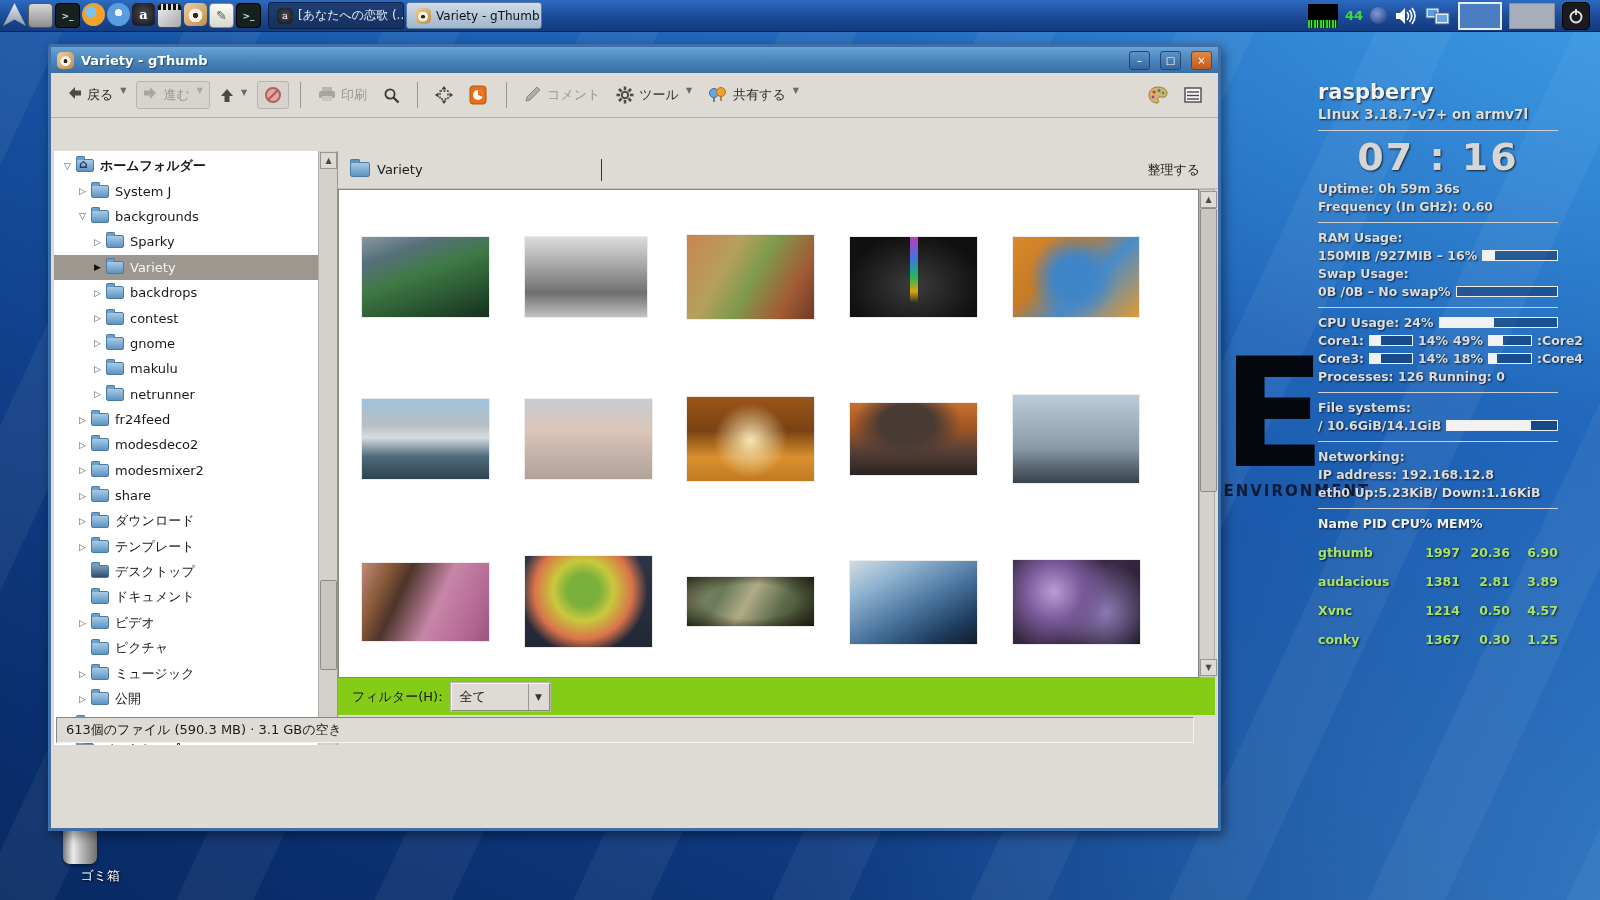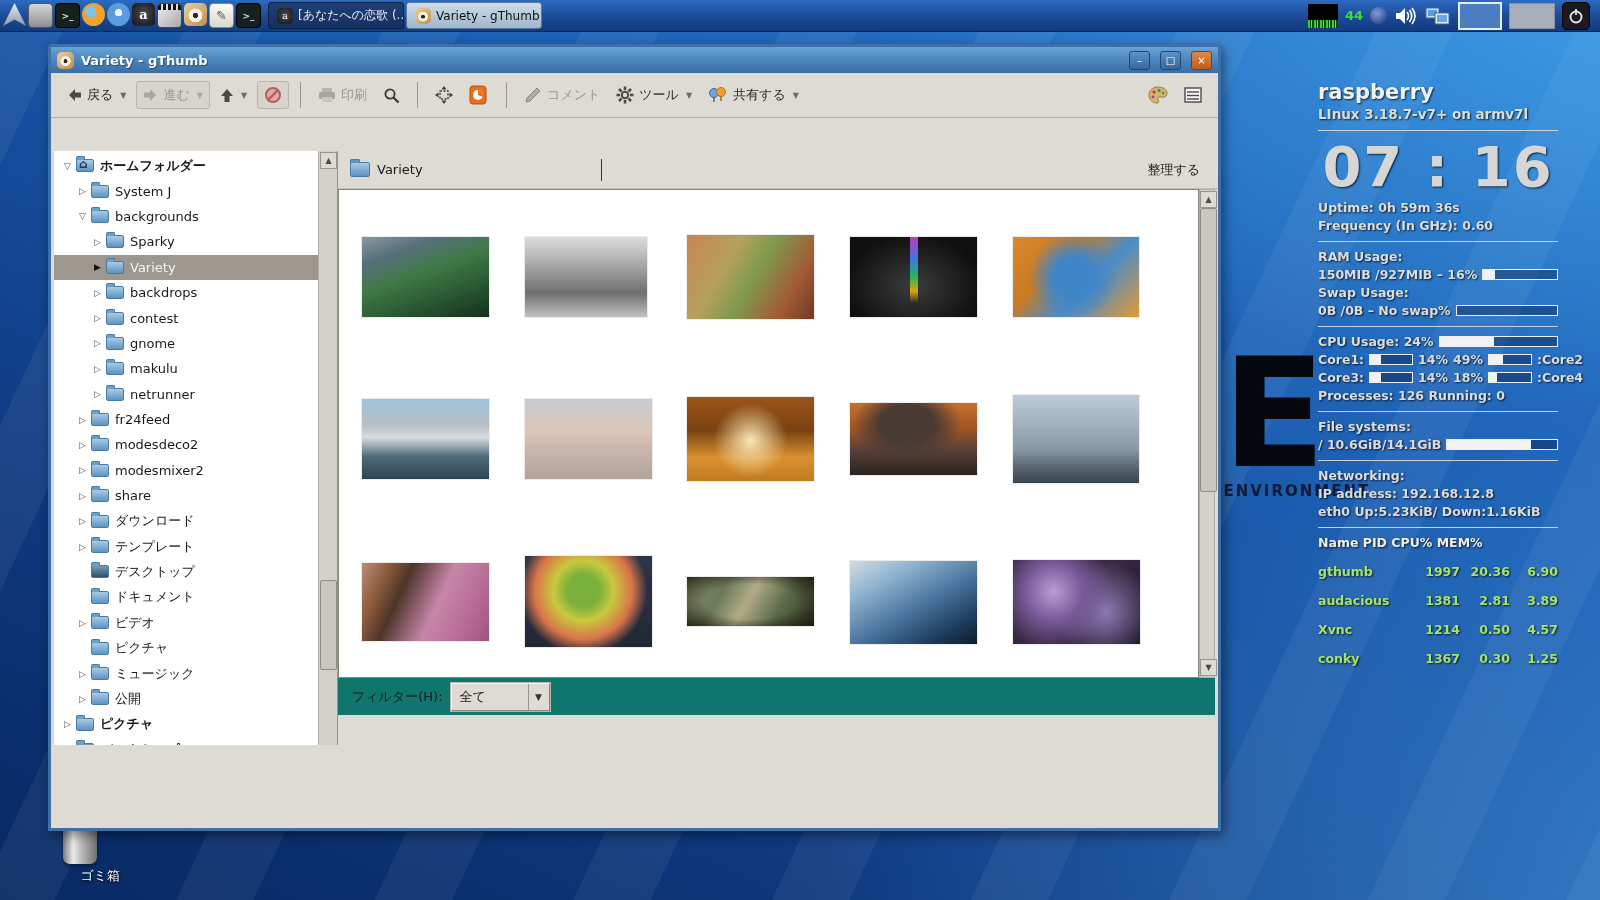--- a/index.html
+++ b/index.html
@@ -66,21 +66,21 @@
     background:linear-gradient(180deg,#6aa3d4 0%,#4a86bd 50%,#3a6ea5 100%);}
   #titlebar .ticon{width:17px;height:17px;}
   #title-text{color:#fff;font-size:13px;font-weight:bold;text-shadow:1px 1px 1px rgba(0,0,0,.4);flex:1;}
   .winbtn{width:19px;height:17px;margin-left:3px;border-radius:3px;display:flex;align-items:center;justify-content:center;
     font-size:10px;color:#fff;border:1px solid #1d4878;background:linear-gradient(180deg,#5a94c8,#38679a);}
   .winbtn.close{background:linear-gradient(180deg,#e08a48,#c05a1a);border-color:#8a3a0a;}
   #menubar{height:28px;display:flex;align-items:center;background:#dedad4;border-bottom:1px solid #c2beb8;font-size:13px;color:#1a1a1a;}
   .menu-item{padding:0 11px;line-height:27px;}
   #toolbar{height:44px;display:flex;align-items:center;background:#dedad4;border-bottom:1px solid #b2aea8;
     font-size:13px;color:#2a2a2a;padding:0 10px;gap:4px;}
-  .tbtn{display:flex;align-items:center;gap:5px;padding:4px 6px;border-radius:3px;}
+  .tbtn{display:flex;gap:5px;padding:4px 6px;border-radius:3px;}
   .tbtn.disabled{color:#9a968f;}
   .tbtn.framed{border:1px solid #b8b4ae;background:#d7d3cd;}
   .chev{font-size:8px;color:#6a6a6a;margin-left:2px;}
   .tsep{width:1px;height:26px;background:#9a968f;margin:0 7px;}
   .tspacer{flex:1;}
   
   #locbar{position:absolute;left:287px;top:104px;right:0;height:38px;background:#dedad4;
     display:flex;align-items:center;padding:0 12px;font-size:13px;color:#1a1a1a;border-bottom:1px solid #c2beb8;box-sizing:border-box;}
   .folder-ico{width:18px;height:13px;border-radius:2px;position:relative;margin-right:7px;
     background:linear-gradient(180deg,#a8cbe4 0%,#5d94c2 100%);border:1px solid #4a7aa5;}
@@ -105,37 +105,37 @@
   .ficon.desktop{background:linear-gradient(180deg,#7a9ab8,#2e4e70);}
   .sb-scroll{position:absolute;right:0;top:0;bottom:0;width:18px;background:#d4d0ca;border-left:1px solid #b2aea8;}
   .scroll-arrow{position:absolute;left:1px;width:15px;height:15px;background:#dedad4;border:1px solid #9a968f;
     color:#44engl4a4a;font-size:8px;display:flex;align-items:center;justify-content:center;color:#4a4a4a;}
   .sb-thumb{position:absolute;left:1px;width:15px;background:#c9c5bf;border:1px solid #8e8a84;border-radius:2px;}
   #mainview{position:absolute;left:287px;top:142px;right:19px;bottom:150px;background:#fff;
     border:1px solid #8a867f;overflow:hidden;box-sizing:border-box;}
   .thumb{position:absolute;box-shadow:0 0 0 1px rgba(0,0,0,.08);}
   #main-scroll{position:absolute;right:3px;top:142px;width:16px;bottom:150px;background:#d4d0ca;border:1px solid #b2aea8;box-sizing:border-box;}
   
-  #filterbar{position:absolute;left:287px;right:3px;bottom:113px;height:37px;background:#0f766e;
+  #filterbar{position:absolute;left:287px;right:3px;bottom:113px;height:37px;background:#84cc16;
     display:flex;align-items:center;font-size:13px;color:#1a1a1a;padding-left:14px;box-sizing:border-box;}
   #filter-combo{margin-left:8px;width:97px;height:26px;background:#dedad4;display:flex;align-items:center;
     border:1px solid;border-color:#f6f4f0 #8a867f #8a867f #f6f4f0;box-shadow:0 0 0 1px #b8b4ae;}
   #filter-combo .val{flex:1;padding-left:8px;}
   #filter-combo .dd{width:20px;height:100%;border-left:1px solid #9a968f;display:flex;align-items:center;justify-content:center;font-size:9px;color:#333;}
   #statusbar{position:absolute;left:3px;right:22px;bottom:85px;height:26px;background:#dedad4;
     border:1px solid;border-color:#8a867f #f6f4f0 #f6f4f0 #8a867f;display:flex;align-items:center;
     font-size:13px;color:#1a1a1a;padding-left:9px;margin:0 2px;box-sizing:border-box;}
   #win-bottom{position:absolute;left:3px;right:3px;bottom:43px;height:40px;background:#dedad4;}
   
   #conky{position:absolute;left:1318px;top:80px;width:240px;color:#dcdcdc;font-weight:bold;
     text-shadow:1px 1px 2px rgba(0,0,0,.75);font-size:12.5px;}
   #ck-host{font-size:21px;color:#f2f2f2;}
   #ck-kernel{font-size:13.5px;margin-top:2px;}
   .ck-hr{border-top:1px solid #d0d0d0;margin:8px 0 7px 0;}
-  #ck-clock{font-size:56px;color:#d6d6d6;text-align:center;letter-spacing:2px;line-height:1.05;}
+  #ck-clock{font-size:38px;color:#d6d6d6;text-align:center;letter-spacing:2px;line-height:1.05;}
   #ck-date{font-size:18px;text-align:center;margin-top:1px;}
   .ck-line{margin-top:3px;}
   .ck-flex{display:flex;align-items:center;gap:5px;margin-top:3px;}
   .ckbar{height:9px;border:1px solid #eee;background:rgba(0,0,25,.3);flex:1;position:relative;}
   .ckbar .fill{position:absolute;left:0;top:0;bottom:0;background:#f2f2f2;}
   .ckbar.small{flex:0 0 42px;}
   .ck-proc-h{margin-top:2px;color:#efefef;}
   .ck-proc{display:flex;color:#a7e36a;margin-top:14px;}
   .ck-proc span:nth-child(1){flex:1;}
   .ck-proc span:nth-child(2){width:44px;text-align:right;}
@@ -506,20 +506,23 @@
     </div>
 
     <div id="filterbar">
       <span>フィルター(H):</span>
       <div id="filter-combo">
         <span class="val">全て</span>
         <span class="dd">▼</span>
       </div>
     </div>
 
+    <div id="statusbar">
+      <span>613個のファイル (590.3 MB) · 3.1 GBの空き</span>
+    </div>
     <div id="win-bottom"></div>
   </div>
 
   <div id="conky">
     <div id="ck-host">raspberry</div>
     <div id="ck-kernel">LInux 3.18.7-v7+ on armv7l</div>
     <div class="ck-hr"></div>
     <div id="ck-clock">07 : 16</div>
     <div class="ck-line">Uptime: 0h 59m 36s</div>
     <div class="ck-line">Frequency (In GHz): 0.60</div>

